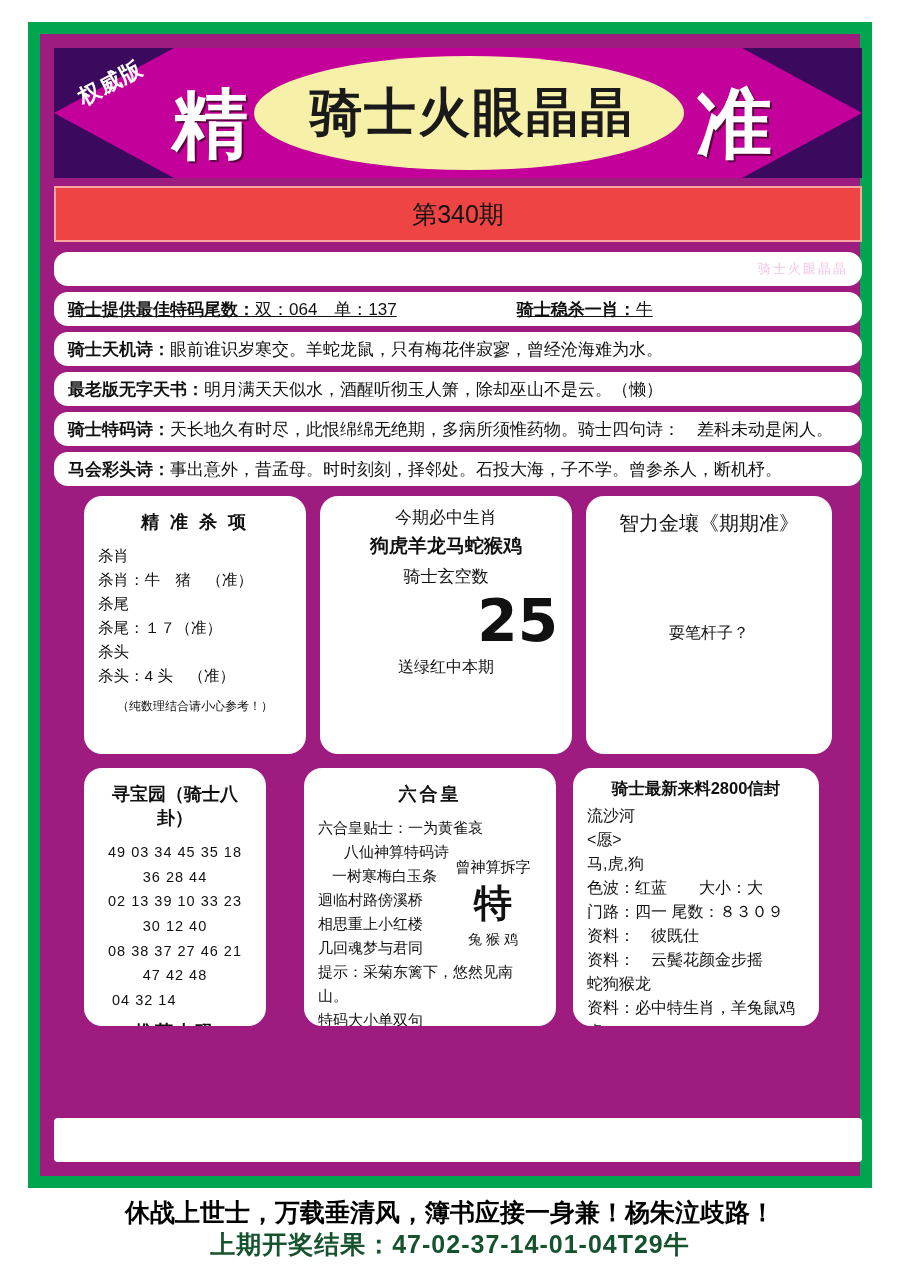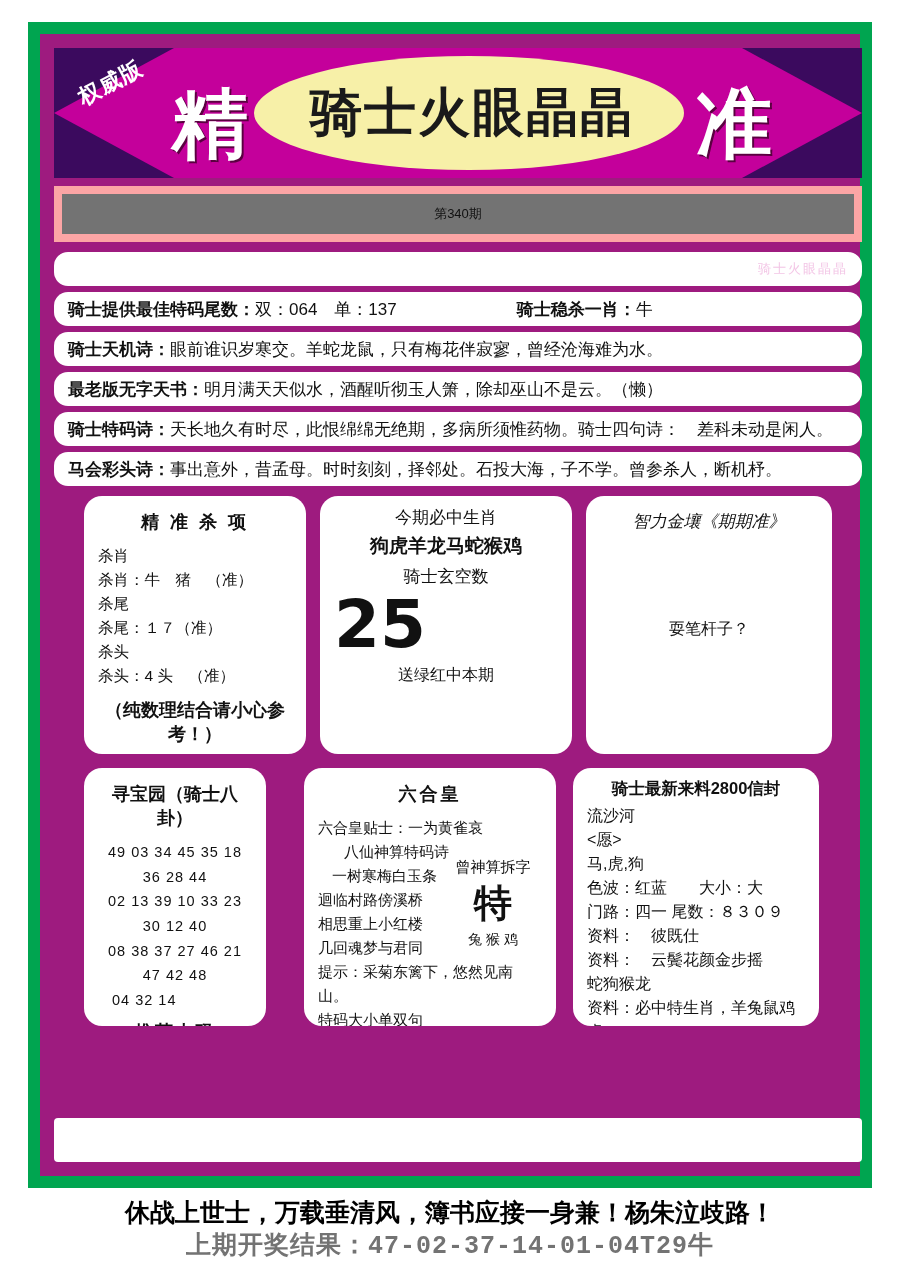--- a/index.html
+++ b/index.html
@@ -106,27 +106,27 @@
     color: #1a1a1a;
     font-family: "DejaVu Sans", sans-serif;
     letter-spacing: 2px;
   }
 
   
   .period-bar {
     position: absolute;
     left: 14px; top: 152px;
     width: 808px; height: 56px;
-    background: #737373;
-    border: 8px solid #fca5a5;
+    background: #ef4444;
+    border: 2px solid #fca5a5;
     box-sizing: border-box;
     display: flex;
     align-items: center;
     justify-content: center;
-    font-size: 13px;
+    font-size: 25px;
     color: #111111;
   }
 
   
   .wrow {
     position: absolute;
     left: 14px;
     width: 808px;
     background: #ffffff;
     border-radius: 14px;
@@ -134,21 +134,21 @@
     display: flex;
     align-items: center;
     padding: 0 14px;
     font-size: 17px;
     color: #111111;
     white-space: nowrap;
     overflow: hidden;
   }
   .wrow .lbl { font-weight: bold; }
   .blank-row { height: 34px; top: 218px; }
-  .r1 { height: 34px; top: 258px; }
+  .r1 { height: 34px; top: 258px; text-decoration: underline; }
   .r2 { height: 34px; top: 298px; }
   .r3 { height: 34px; top: 338px; }
   .r4 { height: 34px; top: 378px; }
   .r5 { height: 34px; top: 418px; }
   .r1 .spacer { display: inline-block; width: 120px; }
   .ghost {
     color: #f3c6e6;
     font-size: 13px;
     margin-left: auto;
     letter-spacing: 2px;
@@ -176,30 +176,30 @@
   .center { text-align: center; }
 
   #card-sha   { left: 44px;  top: 462px;  width: 222px; height: 258px; }
   #card-zodiac{ left: 280px; top: 462px;  width: 252px; height: 258px; }
   #card-gold  { left: 546px; top: 462px;  width: 246px; height: 258px; }
   #card-zhaobao { left: 44px; top: 734px; width: 182px; height: 258px; }
   #card-liuhe  { left: 264px; top: 734px; width: 252px; height: 258px; }
   #card-news   { left: 533px; top: 734px; width: 246px; height: 258px; }
 
   .bignum {
-    text-align: left;
-    font-size: 66px;
+    text-align: right;
+    font-size: 58px;
     font-weight: bold;
     line-height: 0.95;
     margin: 6px 0 2px 0;
     font-family: "DejaVu Sans", sans-serif;
   }
   .sha-list { margin-top: 4px; }
   .sha-list div { line-height: 1.5; }
-  .note { text-align: center; font-size: 18px; margin-top: 10px; font-weight: bold; }
+  .note { text-align: center; font-size: 12px; margin-top: 10px; }
   .gold-q { text-align: center; margin-top: 86px; font-size: 16px; }
 
   .num-row { text-align: center; letter-spacing: 1px; font-size: 14.5px; line-height: 1.7; }
   .sub-title { text-align: center; font-weight: bold; font-size: 18px; margin: 8px 0 4px; letter-spacing: 2px; text-decoration: underline; }
 
   .liuhe-body { position: relative; }
   .liuhe-left { line-height: 1.6; font-size: 15px; }
   .liuhe-right {
     position: absolute;
     right: 0; top: 42px;
@@ -237,22 +237,22 @@
     color: #000000;
     font-family: "DejaVu Sans", sans-serif;
   }
   .footer-result {
     position: absolute;
     left: 0; top: 1228px;
     width: 900px;
     text-align: center;
     font-size: 25px;
     font-weight: bold;
-    color: #737373;
-    font-family: Liberation Mono, monospace;
+    color: #14532d;
+    font-family: Liberation Sans, sans-serif;
     letter-spacing: 1px;
   }
 </style>
 </head>
 <body>
 
 <div class="page">
   <div class="green-frame">
     <div class="purple-frame">
 
@@ -317,21 +317,21 @@
 
       <div class="card" id="card-zodiac">
         <div class="center" style="font-size:17px;">今期必中生肖</div>
         <div class="center" style="font-size:19px;font-weight:bold;margin-top:4px;">狗虎羊龙马蛇猴鸡</div>
         <div class="center" style="font-size:17px;margin-top:6px;">骑士玄空数</div>
         <div class="bignum">25</div>
         <div class="center" style="font-size:16px;margin-top:8px;">送绿红中本期</div>
       </div>
 
       <div class="card" id="card-gold">
-        <div class="center" style="font-size:17px;margin-top:4px;font-style:italic;">智力金壤《期期准》</div>
+        <div class="center" style="font-size:20px;margin-top:4px;">智力金壤《期期准》</div>
         <div class="gold-q">耍笔杆子？</div>
       </div>
 
       <div class="card" id="card-zhaobao">
         <div class="ctitle" style="letter-spacing:0;">寻宝园（骑士八卦）</div>
         <div class="num-row">49 03 34 45 35 18 36 28 44</div>
         <div class="num-row">02 13 39 10 33 23 30 12 40</div>
         <div class="num-row">08 38 37 27 46 21 47 42 48</div>
         <div class="num-row" style="text-align:left;padding-left:14px;">04 32 14</div>
         <div class="sub-title">推荐吉码</div>

